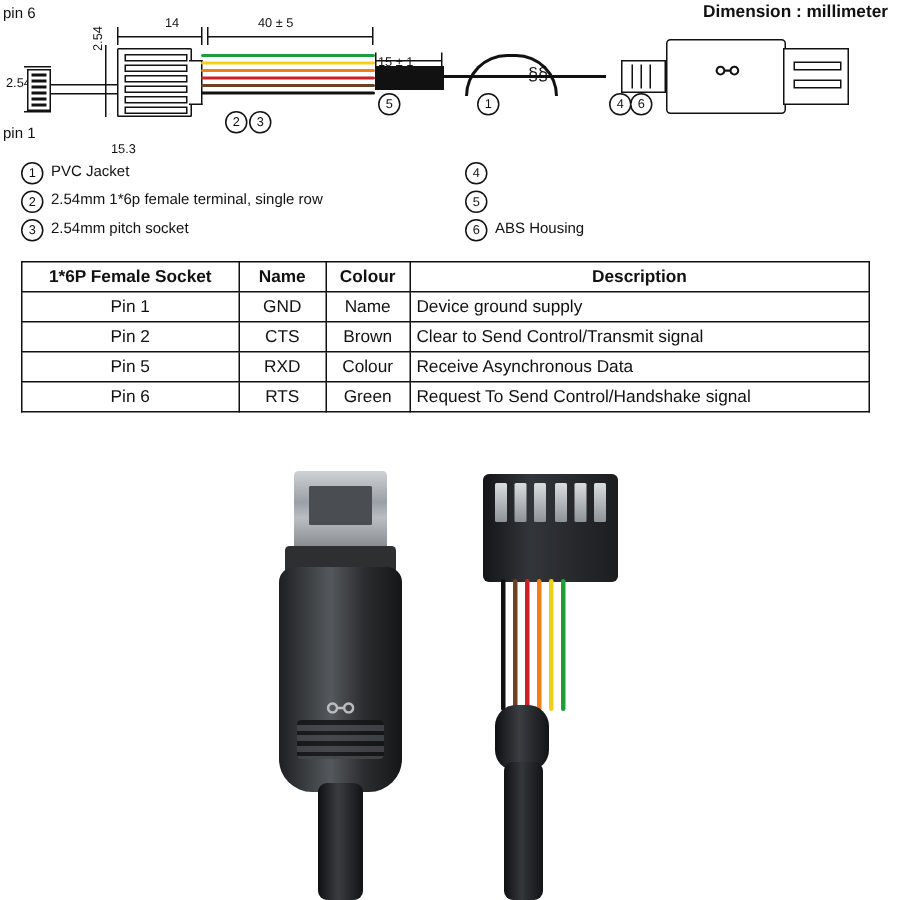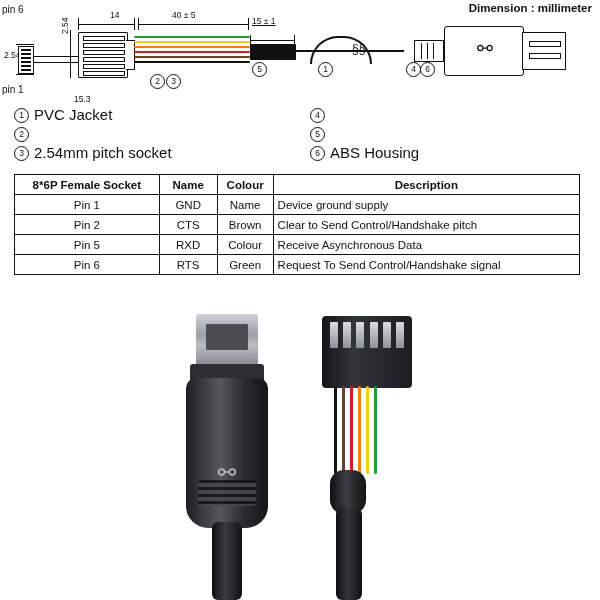--- a/index.html
+++ b/index.html
@@ -106,21 +106,21 @@
   .dimtick{position:absolute;width:1px;background:#111;}
 
   
   .legend{position:absolute;left:10px;top:108px;width:580px;height:62px;}
   .legend .col{position:absolute;top:0;}
   .legend .row{display:flex;align-items:flex-start;margin-bottom:4px;}
   .legend .bullet{
     display:inline-block;width:13px;height:13px;border:1px solid #111;border-radius:50%;
     font-size:8.5px;line-height:12px;text-align:center;margin-right:5px;flex:0 0 auto;color:#111;
   }
-  .legend .txt{font-size:15px;color:#111;line-height:13px;}
+  .legend .txt{font-size:10px;color:#111;line-height:13px;}
 
   
   table.pinout{
     position:absolute;left:14px;top:174px;width:566px;
     border-collapse:collapse;
     font-size:11.5px;
     background:#fff;
   }
   table.pinout th, table.pinout td{
     border:1px solid #111;
@@ -233,21 +233,21 @@
     <div class="lbl-sm" style="left:110px;top:10px;">14</div>
     <div class="dimline" style="left:78px;top:24px;width:56px;"></div>
     <div class="dimtick" style="left:78px;top:18px;height:12px;"></div>
     <div class="dimtick" style="left:134px;top:18px;height:12px;"></div>
 
     <div class="lbl-sm" style="left:172px;top:10px;">40 ± 5</div>
     <div class="dimline" style="left:138px;top:24px;width:110px;"></div>
     <div class="dimtick" style="left:138px;top:18px;height:12px;"></div>
     <div class="dimtick" style="left:248px;top:18px;height:12px;"></div>
 
-    <div class="lbl-sm" style="left:252px;top:16px;text-decoration:underline;">15 ± 1</div>
+    <div class="lbl-sm" style="left:252px;top:36px;text-decoration:underline;">15 ± 1</div>
     <div class="dimline" style="left:250px;top:40px;width:44px;"></div>
     <div class="dimtick" style="left:250px;top:35px;height:10px;"></div>
     <div class="dimtick" style="left:294px;top:35px;height:10px;"></div>
 
     <div class="socket">
       <div class="slot" style="top:3px"></div>
       <div class="slot" style="top:10px"></div>
       <div class="slot" style="top:17px"></div>
       <div class="slot" style="top:24px"></div>
       <div class="slot" style="top:31px"></div>
@@ -291,20 +291,21 @@
   </div>
 
   <div class="legend">
     <div class="col" style="left:4px;width:300px;">
       <div class="row">
         <span class="bullet">1</span>
         <span class="txt">PVC Jacket</span>
       </div>
       <div class="row">
         <span class="bullet">2</span>
+        <span class="txt">2.54mm 1*6p female terminal, single row</span>
       </div>
       <div class="row">
         <span class="bullet">3</span>
         <span class="txt">2.54mm pitch socket</span>
       </div>
     </div>
     <div class="col" style="left:300px;width:290px;">
       <div class="row">
         <span class="bullet">4</span>
       </div>
@@ -320,38 +321,38 @@
 
   <table class="pinout">
     <colgroup>
         <col class="c1">
         <col class="c2">
         <col class="c3">
         <col class="c4">
       </colgroup>
     <thead>
       <tr>
-        <th>8*6P Female Socket</th>
+        <th>1*6P Female Socket</th>
         <th>Name</th>
         <th>Colour</th>
         <th>Description</th>
       </tr>
     </thead>
     <tbody>
       <tr>
         <td class="c">Pin 1</td>
         <td class="c">GND</td>
         <td class="c">Name</td>
         <td class="l">Device ground supply</td>
       </tr>
       <tr>
         <td class="c">Pin 2</td>
         <td class="c">CTS</td>
         <td class="c">Brown</td>
-        <td class="l">Clear to Send Control/Handshake pitch</td>
+        <td class="l">Clear to Send Control/Transmit signal</td>
       </tr>
       <tr>
         <td class="c">Pin 5</td>
         <td class="c">RXD</td>
         <td class="c">Colour</td>
         <td class="l">Receive Asynchronous Data</td>
       </tr>
       <tr>
         <td class="c">Pin 6</td>
         <td class="c">RTS</td>

